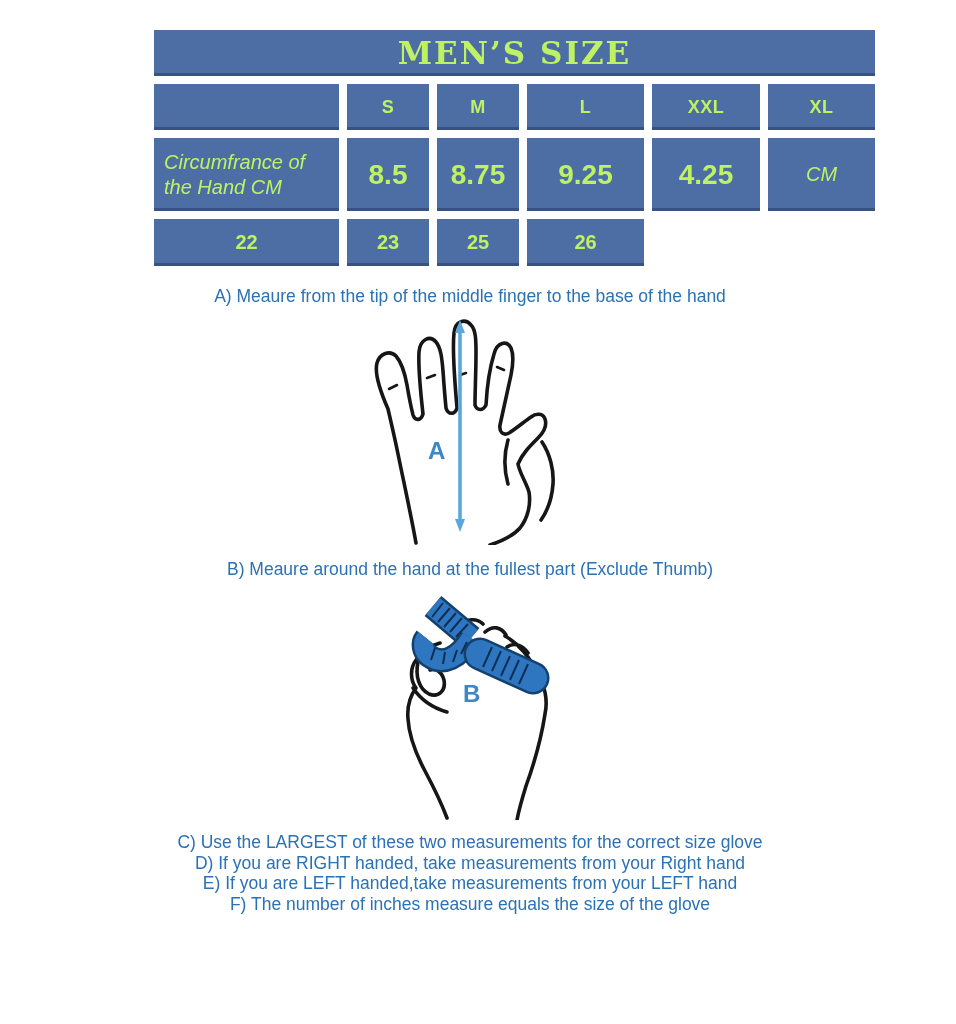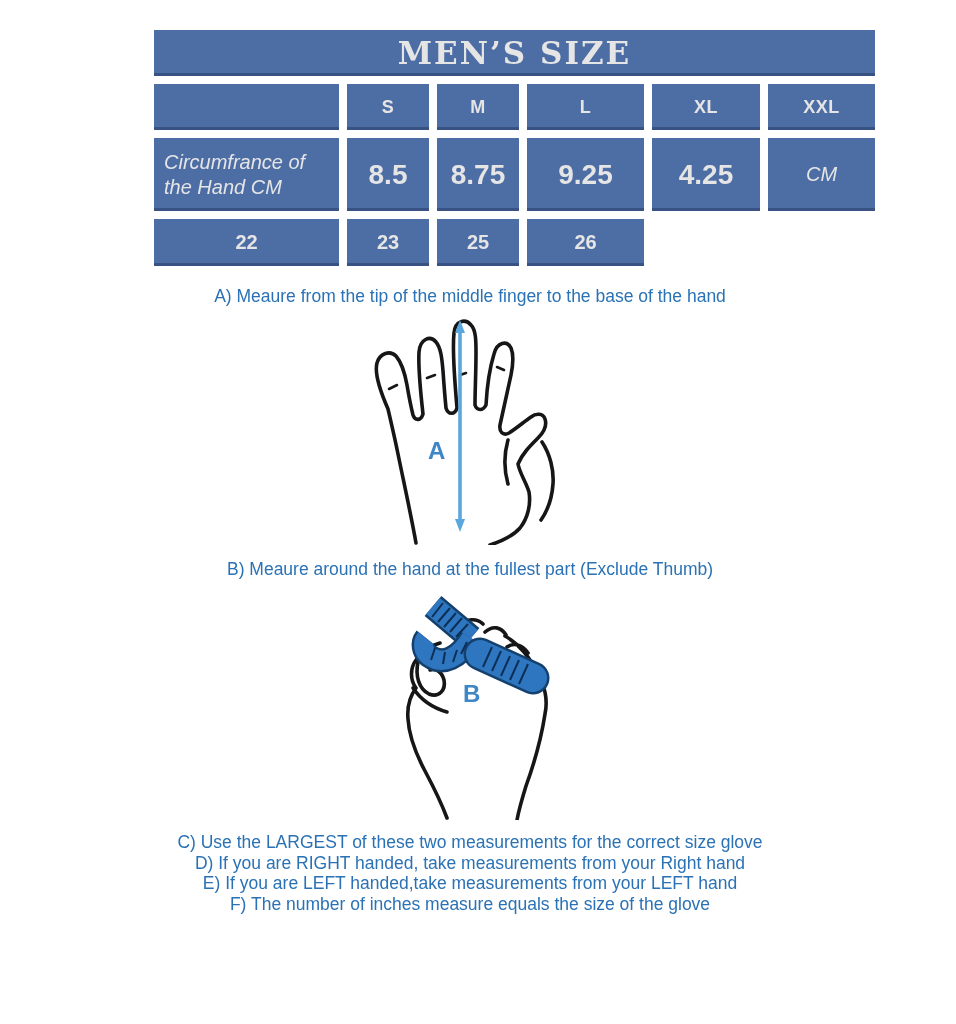--- a/index.html
+++ b/index.html
@@ -9,21 +9,21 @@
   }
   
   .size-table {
     position:absolute; left:154px; top:30px;
     display:grid;
     grid-template-columns:185px 82px 82px 117px 108px 107px;
     grid-template-rows:46px 46px 73px 47px;
     column-gap:8px; row-gap:8px;
   }
   .cell {
-    background:var(--cell-blue,#4d6da5); color:#e5e5e5;
+    background:var(--cell-blue,#4d6da5); color:#bef264;
     display:flex; align-items:center; justify-content:center;
     box-shadow: inset 0 -3px 0 rgba(12,24,58,0.32);
   }
   .cell.title {
     grid-column:1 / -1;
     font-family:"DejaVu Serif","Liberation Serif",serif;
     font-weight:bold; font-size:31px; letter-spacing:2px;
   }
   .cell.head { font-weight:bold; font-size:18px; letter-spacing:0.5px; }
   .cell.rowlabel {
@@ -69,22 +69,22 @@
 
 <div class="page">
 
   <div class="size-table">
     <div class="cell title">MEN’S SIZE</div>
 
     <div class="cell head"></div>
     <div class="cell head">S</div>
     <div class="cell head">M</div>
     <div class="cell head">L</div>
+    <div class="cell head">XXL</div>
     <div class="cell head">XL</div>
-    <div class="cell head">XXL</div>
 
     <div class="cell rowlabel">Circumfrance of the Hand CM</div>
     <div class="cell val">8.5</div>
     <div class="cell val">8.75</div>
     <div class="cell val">9.25</div>
     <div class="cell val">4.25</div>
 
     <div class="cell rowlabel centered">CM</div>
     <div class="cell val cm">22</div>
     <div class="cell val cm">23</div>

